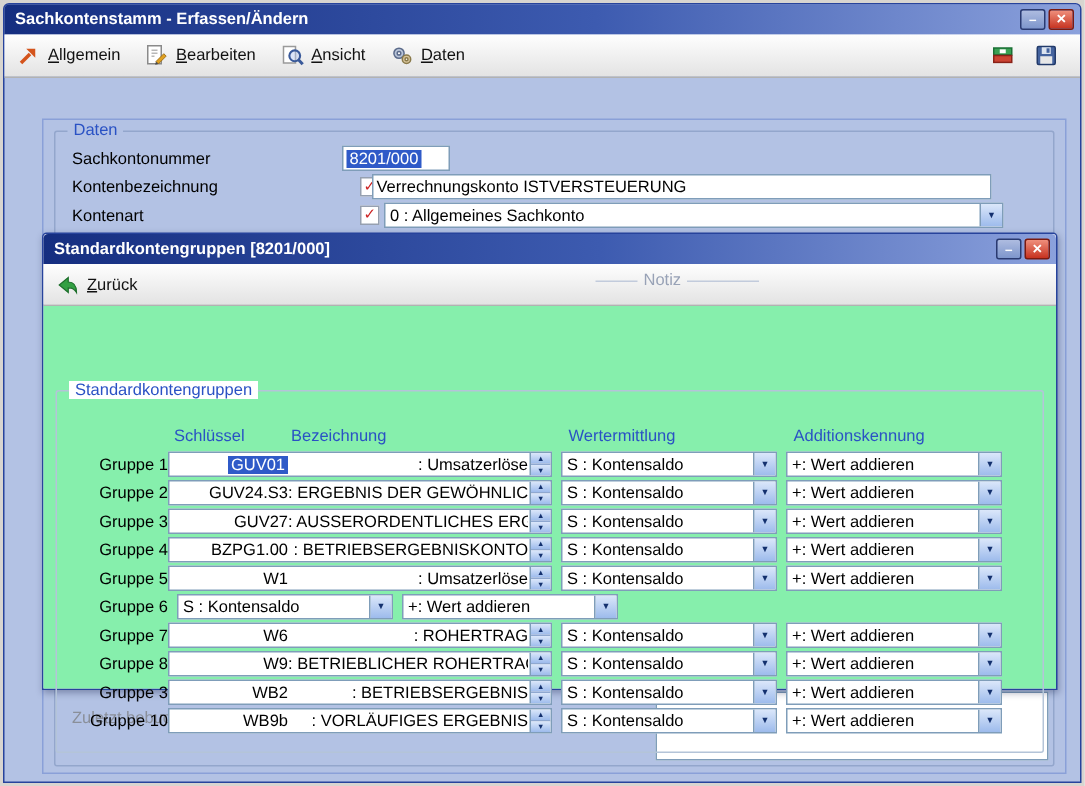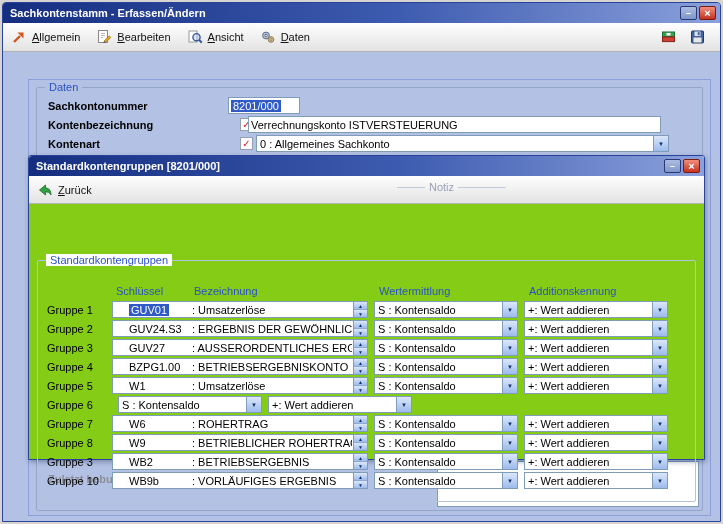--- a/index.html
+++ b/index.html
@@ -1,21 +1,21 @@
 <!DOCTYPE html>
 <html><head>
 <meta charset="utf-8">
 <style>
   *{box-sizing:border-box;margin:0;padding:0;}
   body{background:#d8d5d0;font-family:"Liberation Sans","DejaVu Sans",sans-serif;font-size:11px;color:#000;}
   .screen{position:relative;width:723px;height:524px;overflow:hidden;background:#d8d5d0;}
 
   .window{position:absolute;border:1px solid #27439c;}
   #main-window{left:2px;top:2px;width:719px;height:520px;border-radius:4px 4px 0 0;background:#b3c2e4;}
-  #dialog-window{left:28px;top:155px;width:677px;height:305px;border-radius:3px 3px 0 0;background:#ffffff;z-index:20;box-shadow:1px 2px 5px rgba(20,30,70,.35);}
+  #dialog-window{left:28px;top:155px;width:677px;height:305px;border-radius:3px 3px 0 0;background:#ffffff;z-index:20;box-shadow:1px 2px 5px rgba(20,30,70,.35);text-align:right;}
 
   .titlebar{position:absolute;left:0;top:0;right:0;height:20px;
     background:linear-gradient(to right,#152e80,#3d5bb0 55%,#8ba1dc);
     color:#fff;font-weight:bold;display:flex;align-items:center;padding-left:7px;border-radius:3px 3px 0 0;}
   .winbtns{position:absolute;right:4px;top:3px;display:flex;gap:2px;}
   .wbtn{width:17px;height:14px;display:flex;align-items:center;justify-content:center;font-size:9px;color:#fff;border:1px solid #2a3a70;border-radius:2px;line-height:1;}
   .wbtn.min{background:linear-gradient(#aebce0,#7e96cc);}
   .wbtn.close{background:linear-gradient(#ef8f7c,#c63220);border-color:#7a1a10;font-weight:bold;font-size:11px;}
 
   .toolbar{position:absolute;left:0;right:0;height:29px;background:linear-gradient(#fefefe,#e3e3e3);
@@ -29,36 +29,36 @@
 
   .tab{position:absolute;left:25px;top:56px;height:21px;padding:3px 10px;z-index:2;
     background:linear-gradient(#ffffff,#d8e2f4);border:1px solid #8aa0d8;border-bottom:none;
     border-radius:3px 3px 0 0;color:#14275e;}
   .panel{position:absolute;left:25px;top:76px;width:683px;height:437px;border:1px solid #8aa0d8;background:#b3c2e4;}
 
   .groupbox{position:absolute;border:1px solid #93a6cc;border-radius:2px;}
   .groupbox>.legend{position:absolute;top:-7px;left:8px;background:#b3c2e4;padding:0 4px;color:#2a52c4;}
   #fieldset-daten{left:7px;top:7px;width:667px;height:424px;}
 
-  .lbl{position:absolute;white-space:nowrap;font-weight:bold;}
+  .lbl{position:absolute;white-space:nowrap;}
   .lbl.disabled{color:#8a8f99;}
   .input{position:absolute;height:17px;border:1px solid #7f9db9;background:#fff;display:flex;align-items:center;padding:0 2px;overflow:hidden;white-space:nowrap;}
   .sel{background:#2f5ac8;color:#fff;padding:0 2px;}
   .chk{position:absolute;width:13px;height:13px;background:#fff;border:1px solid #96a0b0;display:flex;align-items:center;justify-content:center;color:#cc2222;font-size:10px;font-weight:bold;line-height:1;}
 
   .combo{border:1px solid #7f9db9;background:#fff;position:relative;display:flex;align-items:center;overflow:hidden;height:17px;}
   .combo.abs{position:absolute;}
   .ddbtn{position:absolute;right:0;top:0;bottom:0;width:15px;border-left:1px solid #7f9db9;
     background:linear-gradient(#dbe7fa,#9dbbec);display:flex;align-items:center;justify-content:center;
     font-size:6px;color:#13306e;}
   .spinner{position:absolute;right:0;top:0;bottom:0;width:14px;border-left:1px solid #7f9db9;display:flex;flex-direction:column;}
   .spinner>span{flex:1;background:linear-gradient(#dbe7fa,#9dbbec);font-size:5px;color:#13306e;display:flex;align-items:center;justify-content:center;}
   .spinner>span:first-child{border-bottom:1px solid #8fa8d0;}
 
-  #dialog-client{position:absolute;left:0;right:0;top:48px;bottom:0;background:#84cc16;}
+  #dialog-client{position:absolute;left:0;right:0;top:48px;bottom:0;background:#86efac;}
   #fieldset-std{left:8px;top:56px;width:659px;height:242px;border-color:#b4c4d8;}
   #fieldset-std>.legend{background:#fff;}
   .colhead{position:absolute;top:24px;color:#2a52c4;white-space:nowrap;}
   #rows{position:absolute;left:9px;top:40px;right:9px;display:flex;flex-direction:column;gap:2px;}
   .grp-row{display:flex;align-items:center;height:17px;}
   .grp-row .grp{width:65px;flex:0 0 auto;}
   .key-combo{width:256px;flex:0 0 auto;padding:0 15px 0 2px;}
   .keycell{width:77px;flex:0 0 auto;overflow:hidden;white-space:nowrap;padding-left:14px;}
   .desccell{flex:1;overflow:hidden;white-space:nowrap;}
   .mid-combo,.add-combo{width:144px;flex:0 0 auto;margin-left:6px;padding:0 16px 0 3px;white-space:nowrap;overflow:hidden;}

